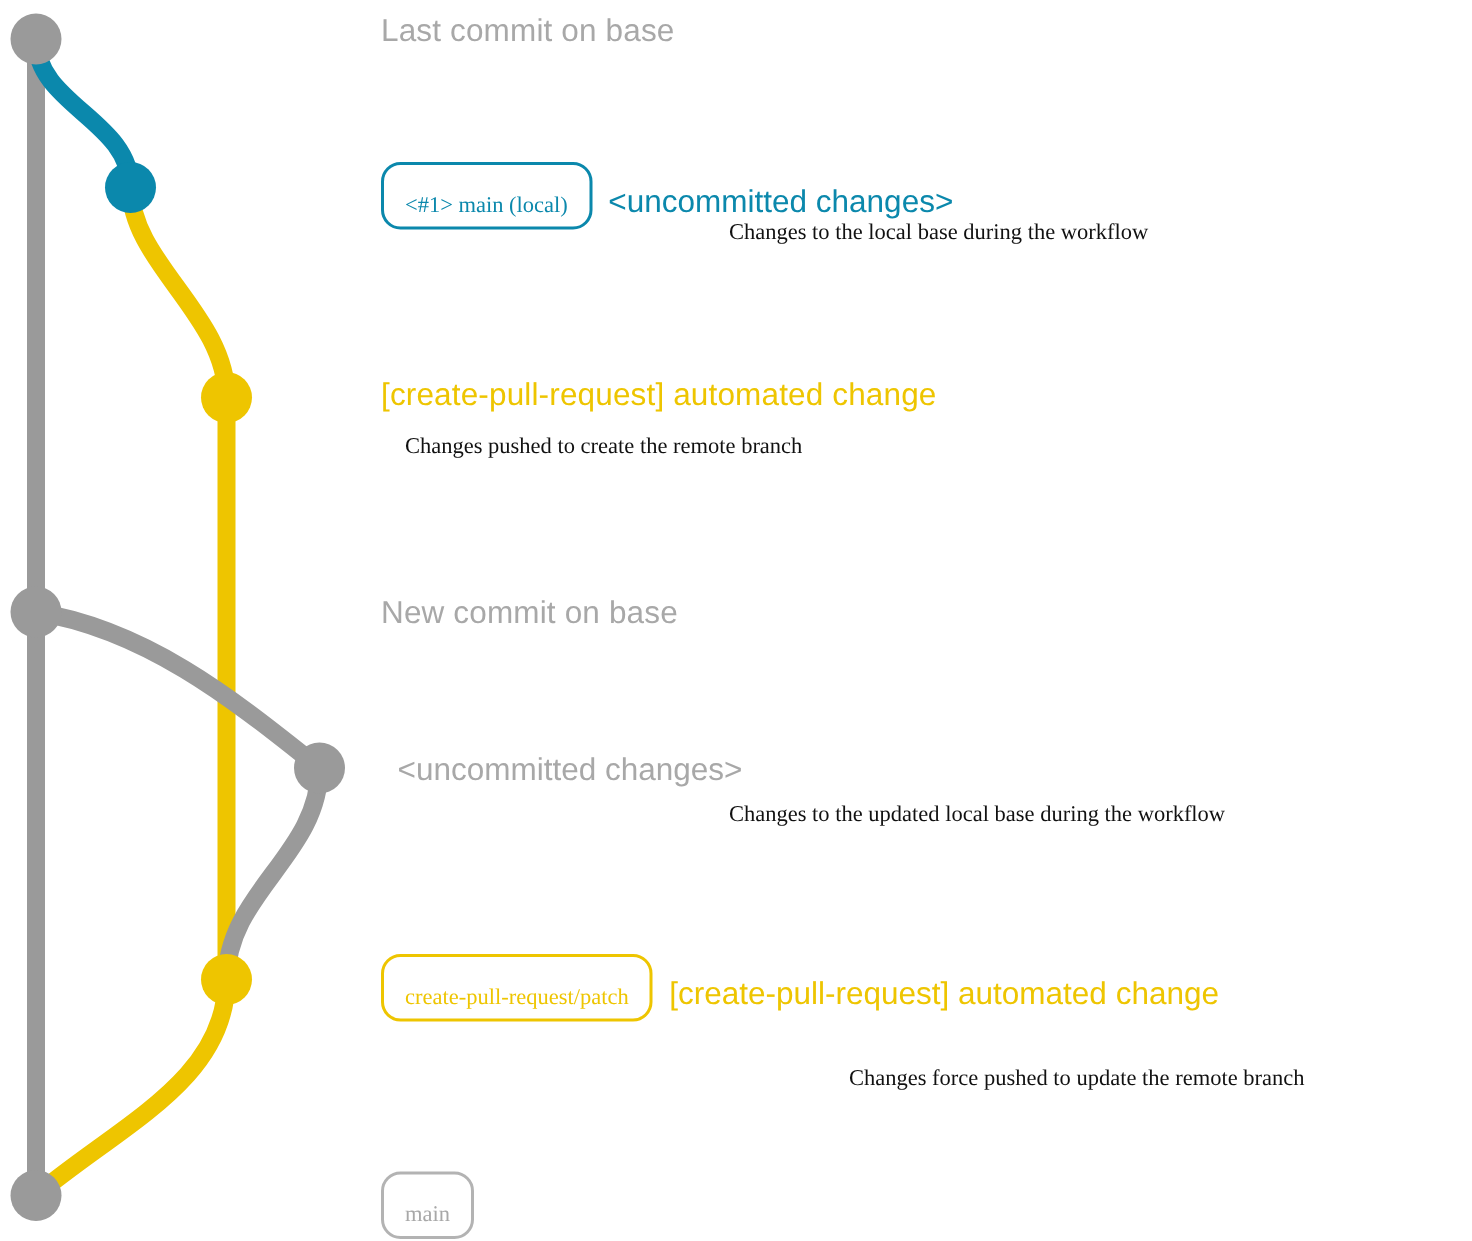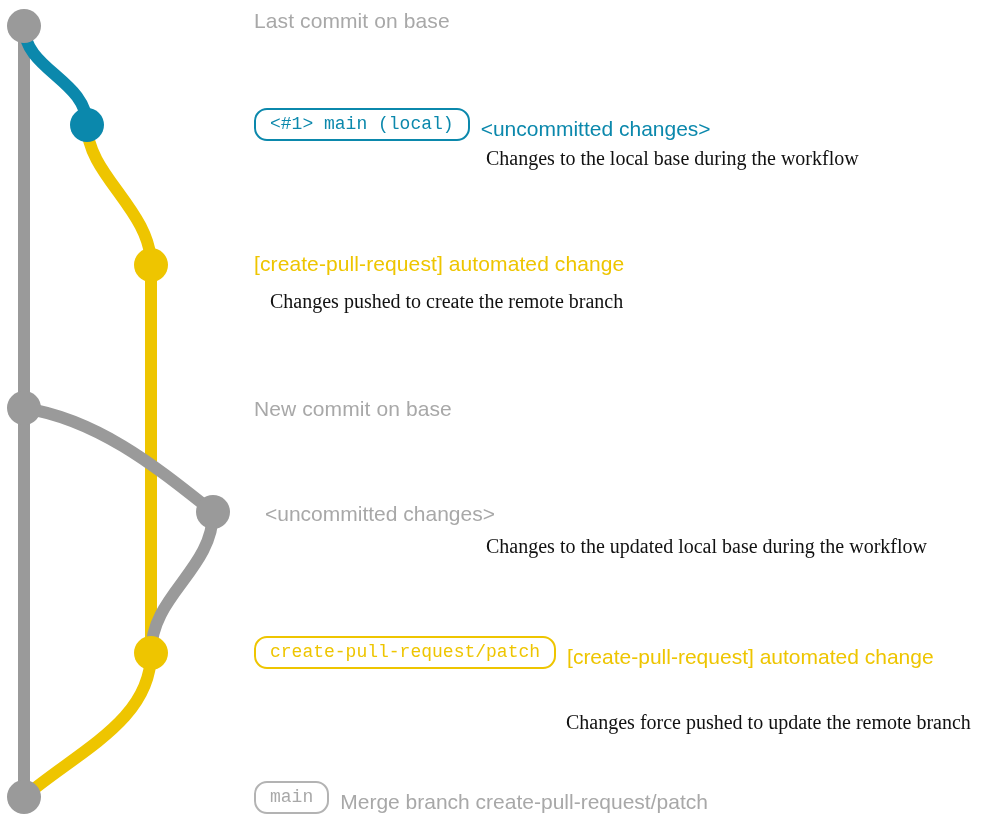--- a/index.html
+++ b/index.html
@@ -40,23 +40,23 @@
     color: #a8a8a8;
     line-height: 1;
   }
 
   
   .badge {
     display: inline-block;
     box-sizing: border-box;
     border: 2px solid #999;
     border-radius: 13px;
-    padding: 5px 14px 6px 14px;
-    font-family: Liberation Mono, monospace;
-    font-size: 18px;
+    padding: 20px 14px 6px 14px;
+    font-family: Liberation Serif, serif;
+    font-size: 15px;
     line-height: 1;
     color: #999;
     background: transparent;
   }
   .badge.teal   { border-color: #0b88ac; color: #0b88ac; }
   .badge.yellow { border-color: #eec500; color: #eec500; }
   .badge.gray   { border-color: #b3b3b3; color: #a8a8a8; }
 
   
   .subject {
@@ -67,21 +67,21 @@
     margin-left: 11px;
   }
   .subject.teal   { color: #0b88ac; }
   .subject.yellow { color: #eec500; }
   .subject.gray   { color: #a8a8a8; }
 
   
   .desc {
     position: absolute;
     font-family: "Liberation Serif", serif;
-    font-size: 20px;
+    font-size: 15px;
     line-height: 1;
     color: #111111;
     white-space: nowrap;
   }
 </style>
 </head>
 <body>
 
 <svg id="graph" viewBox="0 0 981 827" width="981" height="827" xmlns="http://www.w3.org/2000/svg">
     <path d="M24,26 L24,408" fill="none" stroke="#9a9a9a" stroke-width="12" stroke-linecap="round"></path>
@@ -121,15 +121,14 @@
       <span class="subject gray">&lt;uncommitted changes&gt;</span>
     </div>
     <div class="desc" style="left: 486px; top: 536px;">Changes to the updated local base during the workflow</div>
     <div class="row" style="left: 254px; top: 636px;">
       <span class="badge yellow">create-pull-request/patch</span>
       <span class="subject yellow">[create-pull-request] automated change</span>
     </div>
     <div class="desc" style="left: 566px; top: 712px;">Changes force pushed to update the remote branch</div>
     <div class="row" style="left: 254px; top: 781px;">
       <span class="badge gray">main</span>
-      <span class="subject gray">Merge branch create-pull-request/patch</span>
     </div>
   </div>
 
 </body></html>

